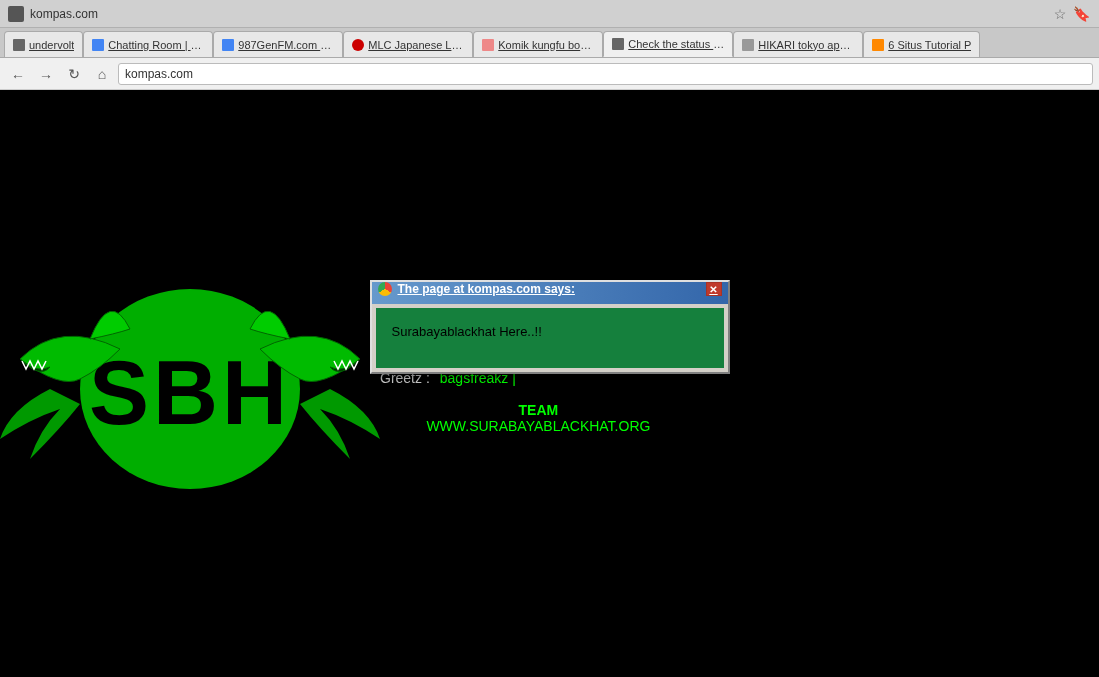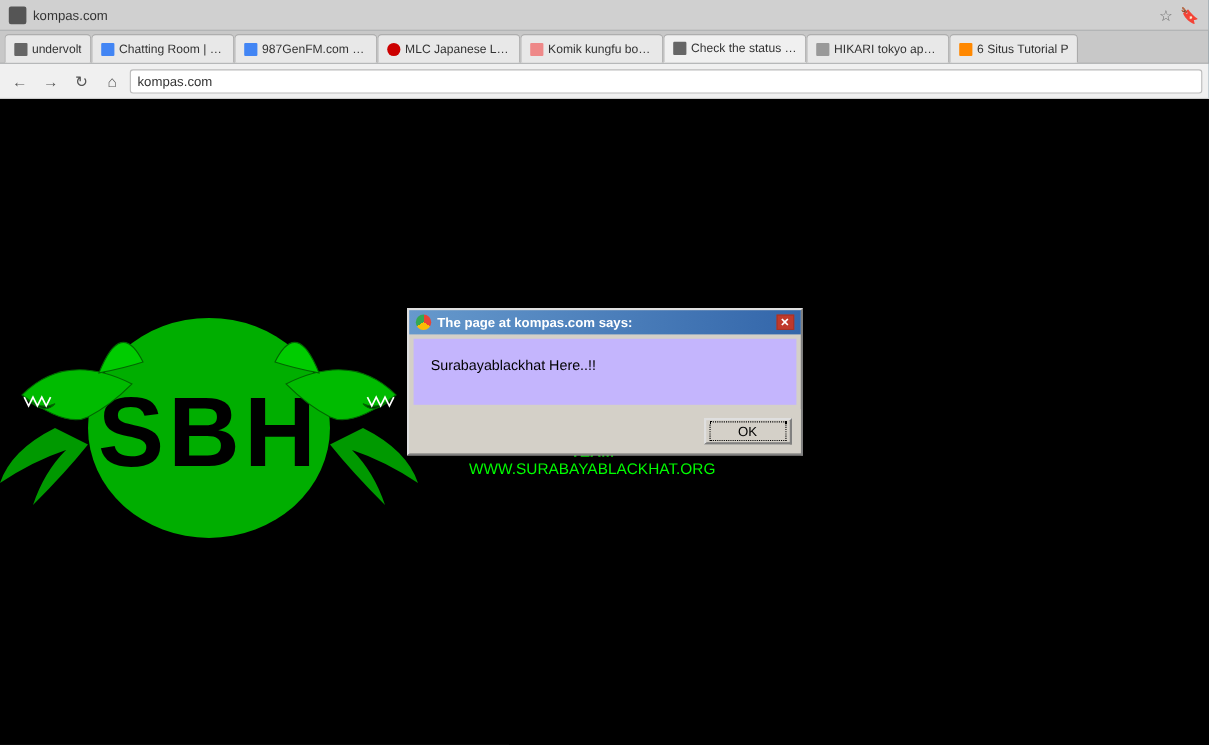--- a/index.html
+++ b/index.html
@@ -83,21 +83,21 @@
       flex-shrink: 0;
       background: #666;
       border-radius: 1px;
     }
     .tab-favicon.doc { background: #4285f4; }
     .tab-favicon.mlc { background: #c00; border-radius: 50%; }
     .tab-favicon.comic { background: #e88; }
     .tab-favicon.status { background: #666; }
     .tab-favicon.hikari { background: #999; }
     .tab-favicon.tutorial { background: #f80; }
-    .tab-text { overflow: hidden; text-overflow: ellipsis; }
+    .tab-text { overflow: hidden; text-overflow: ellipsis; text-decoration: underline; }
 
     .nav-bar {
       background: #f0f0f0;
       height: 32px;
       display: flex;
       align-items: center;
       padding: 0 6px;
       gap: 4px;
       border-bottom: 1px solid #ccc;
     }
@@ -169,25 +169,26 @@
       border-top: 2px solid #dfdfdf;
       border-left: 2px solid #dfdfdf;
       width: 360px;
       box-shadow: 3px 3px 8px rgba(0,0,0,0.5);
     }
 
     .dialog-title-bar {
       background: linear-gradient(to right, #6699cc, #3366aa);
       height: 22px;
       display: flex;
-      align-items: center;
+      align-items: flex-start;
       padding: 0 6px;
       color: white;
       font-size: 12px;
       font-weight: bold;
+      text-decoration: underline;
     }
     .dialog-title-icon {
       width: 14px;
       height: 14px;
       margin-right: 6px;
       border-radius: 50%;
       background: conic-gradient(#ea4335 0 120deg, #fbbc05 120deg 240deg, #34a853 240deg 360deg);
       flex-shrink: 0;
     }
     .dialog-close-btn {
@@ -199,21 +200,21 @@
       color: white;
       font-size: 10px;
       display: flex;
       align-items: center;
       justify-content: center;
       cursor: pointer;
       font-weight: bold;
     }
 
     .dialog-content {
-      background: #c4b5fd;
+      background: #15803d;
       margin: 4px;
       padding: 16px;
       min-height: 60px;
       font-size: 13px;
       color: #000;
     }
 
     .dialog-footer {
       padding: 8px;
       display: flex;
@@ -381,27 +382,20 @@
   <div class="dialog-overlay">
     <div class="dialog-box">
       <div class="dialog-title-bar">
         <div class="dialog-title-icon"></div>
         <span>The page at kompas.com says:</span>
         <div class="dialog-close-btn">✕</div>
       </div>
       <div class="dialog-content">
         <span>Surabayablackhat Here..!!</span>
       </div>
-      <div class="dialog-footer">
-        <button class="ok-button">
-          <div class="ok-button-inner">
-            <span>OK</span>
-          </div>
-        </button>
-      </div>
     </div>
   </div>
 
   <div class="page-text">
     <div class="we-are-text">
       <span>WE ARE SURABAYA BLACKHAT</span>
       <span class="team">TEAM</span>
     </div>
     <div class="greetz-section">
       <span class="greetz-label">Greetz :</span>

